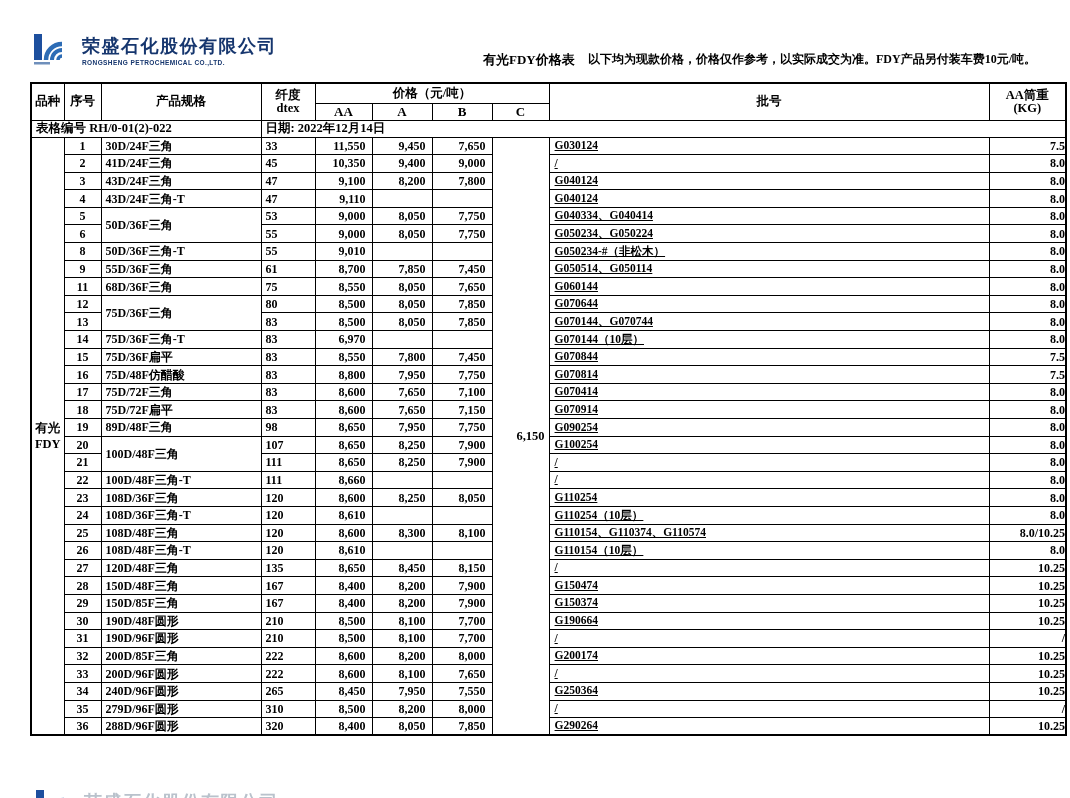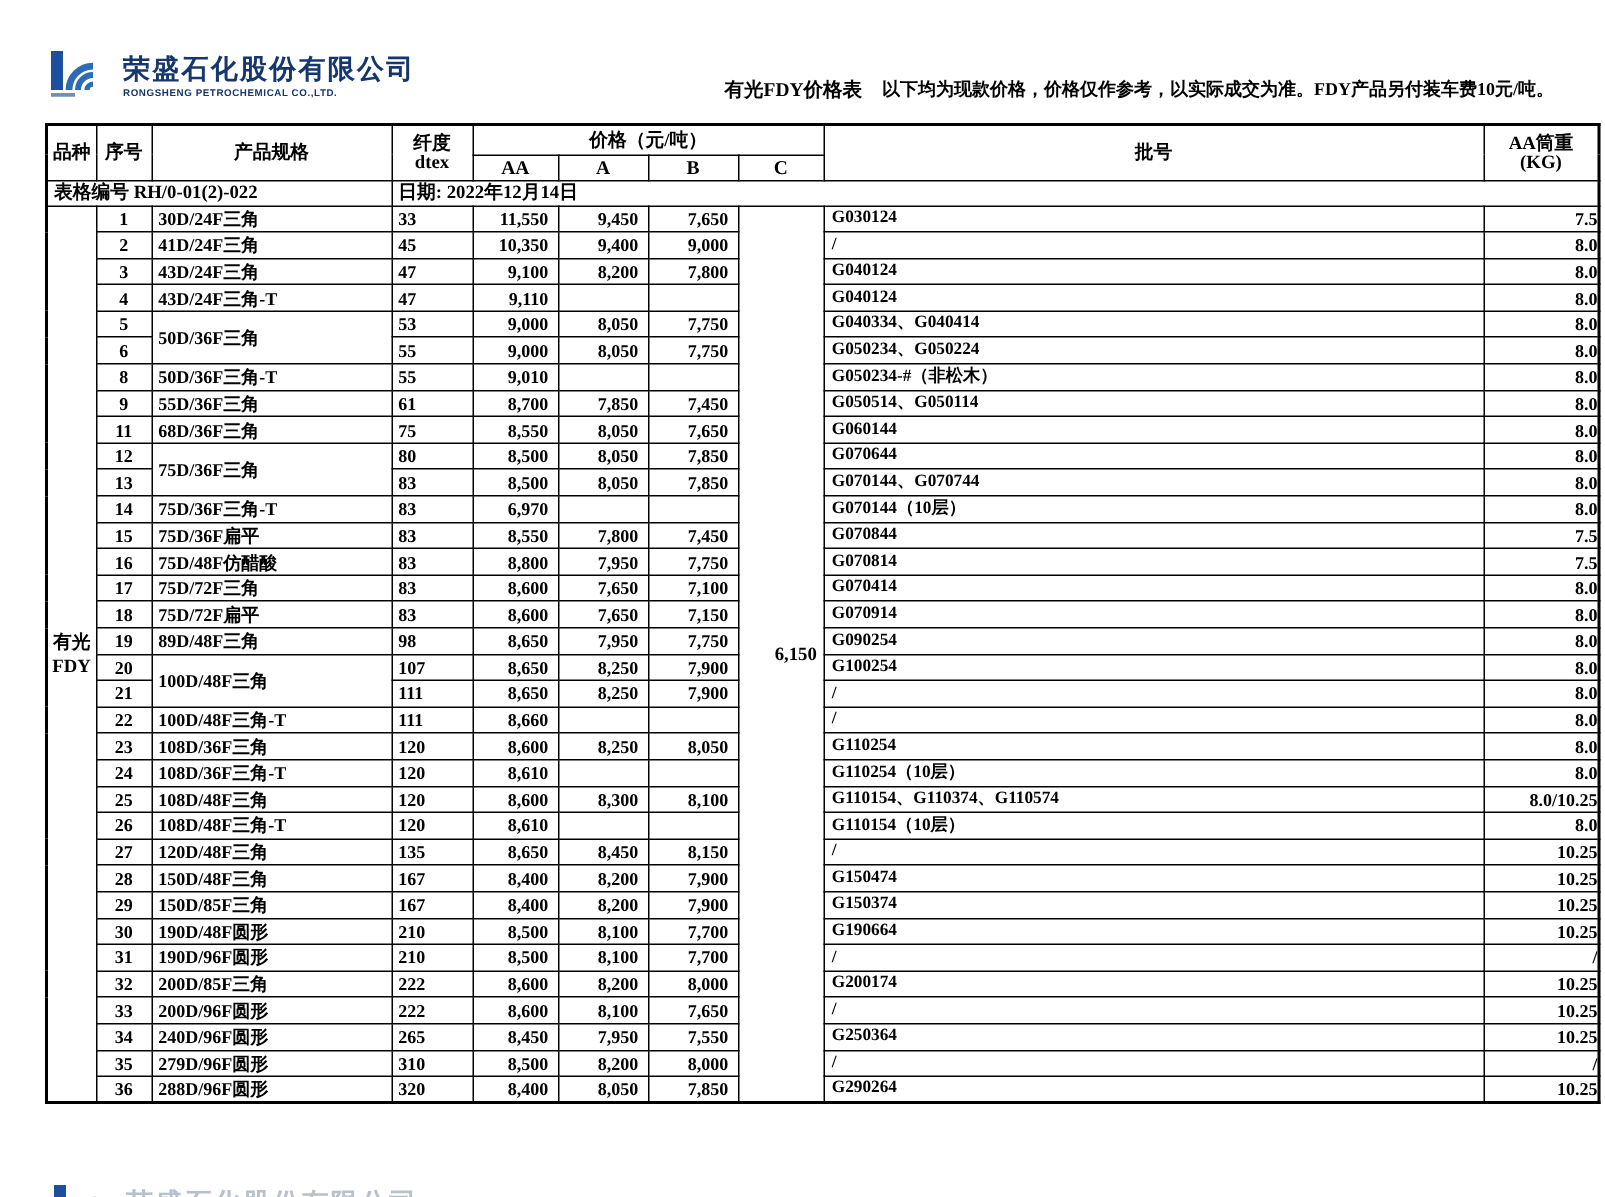--- a/index.html
+++ b/index.html
@@ -27,21 +27,21 @@
   thead th { font-size:12.5px; text-align:center; vertical-align:middle; line-height:1.05; }
   .h-price { height:20px;padding-left:36px; }
   .h-sub th { height:17px; font-size:13px;margin-left:19px; }
   tbody td { height:17.6px; font-size:12px; line-height:1; }
   td.c-cat { text-align:center; font-size:12.5px; line-height:1.3; vertical-align:middle; }
   td.c-no { text-align:center; }
   td.c-spec { text-align:left; padding-left:4px; font-size:12px;font-family:Liberation Serif, serif; }
   td.c-dtex { text-align:left; padding-left:4px; }
   td.c-price { text-align:right; padding-right:6px; }
   td.c-cmerge { text-align:right; padding-right:4px; vertical-align:middle; font-size:12.5px; }
-  td.c-batch { text-align:left; padding-left:5px; font-size:11.5px; }
+  td.c-batch { text-align:left; padding-left:5px; font-size:11.5px;text-decoration:underline; }
   td.c-wt { text-align:right; }
 
   
   .footer-frag { position:absolute; left:34px; top:788px; display:flex; align-items:flex-start; gap:8px; }
   .footer-frag .f-cn { font-size:18px; font-weight:bold; color:#b9c2cc; letter-spacing:1.5px; padding-top:2px;
     font-family:"Liberation Sans","DejaVu Sans",sans-serif; }
 </style>
 </head>
 <body>
 

